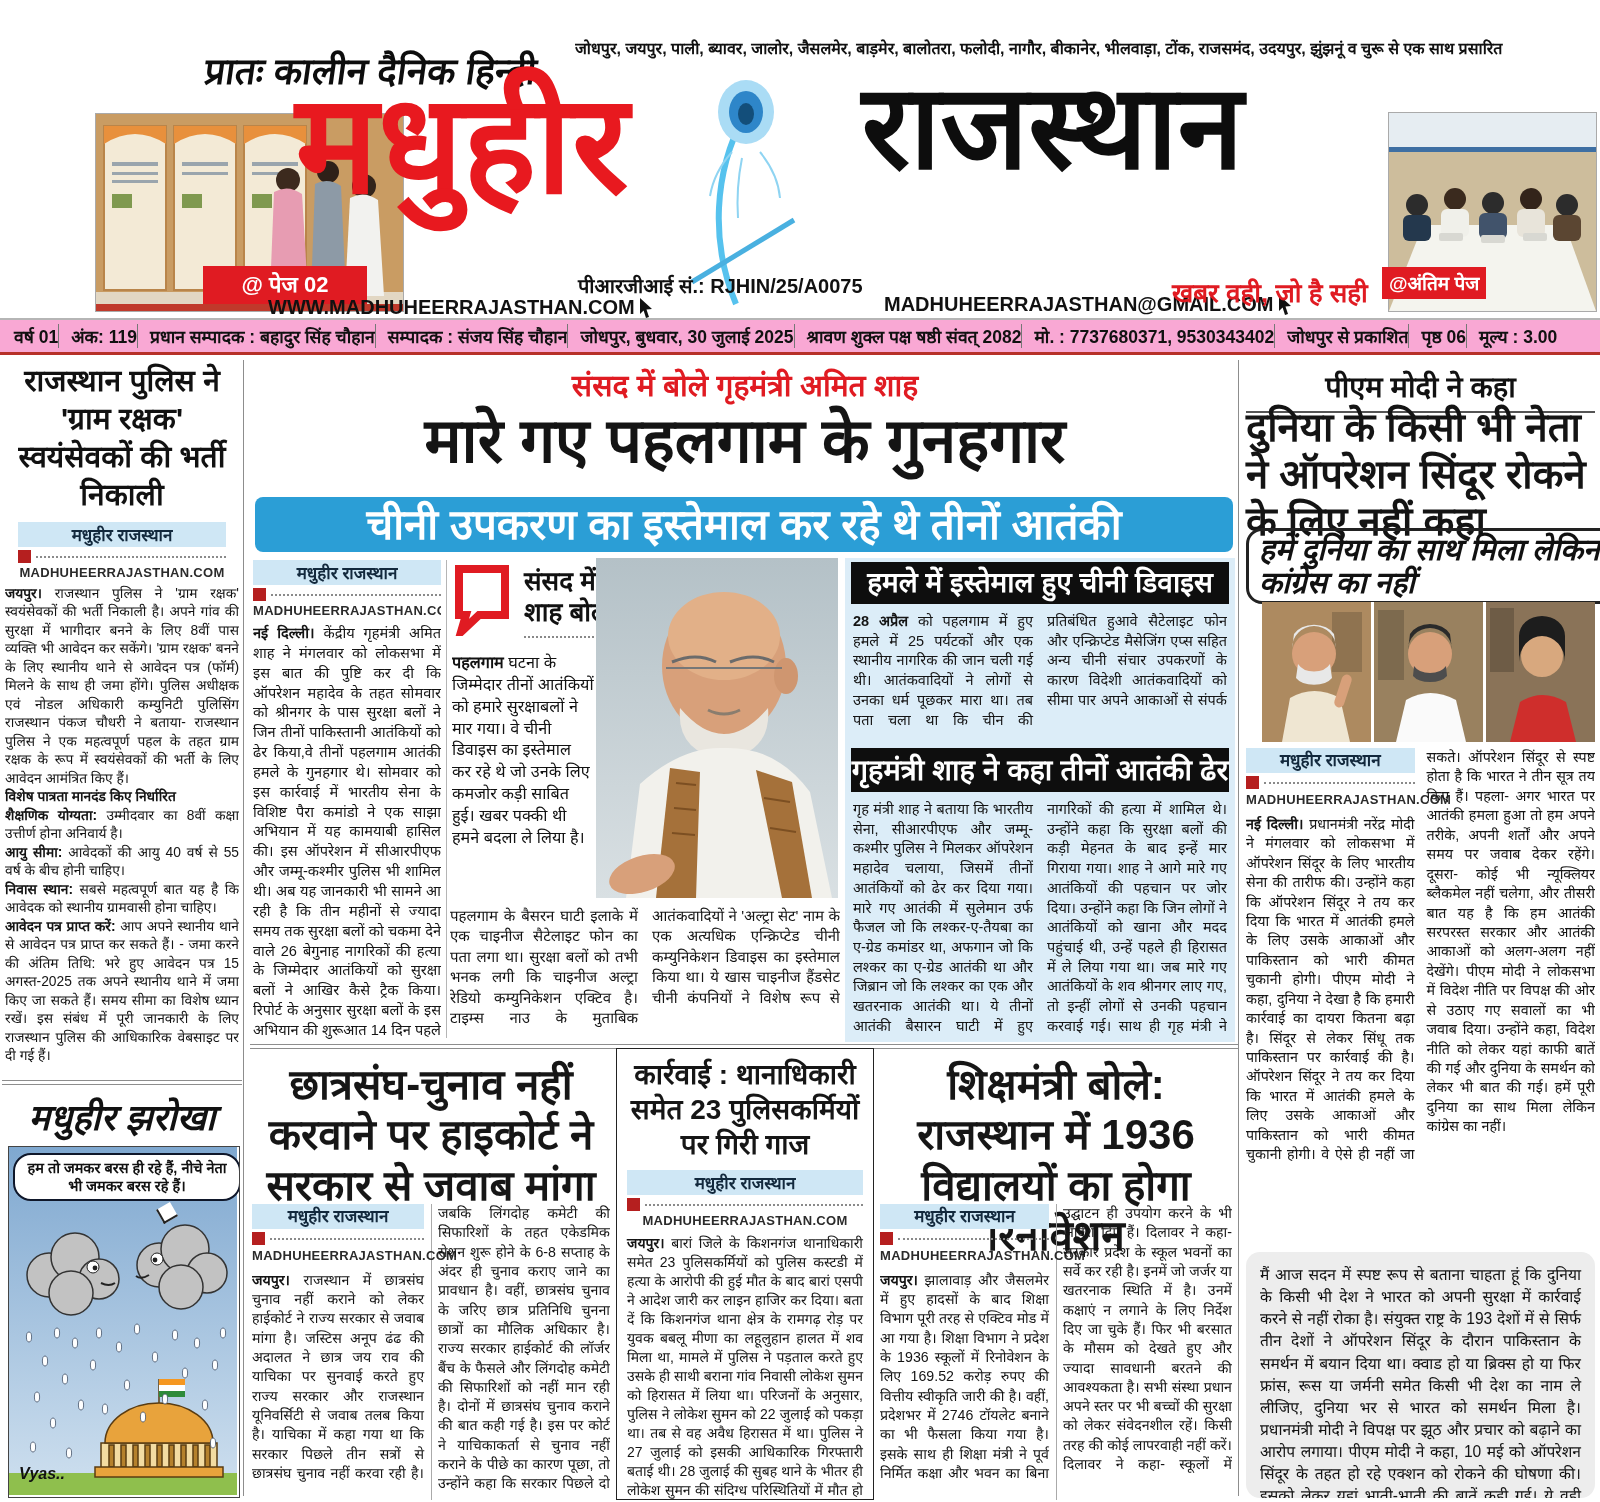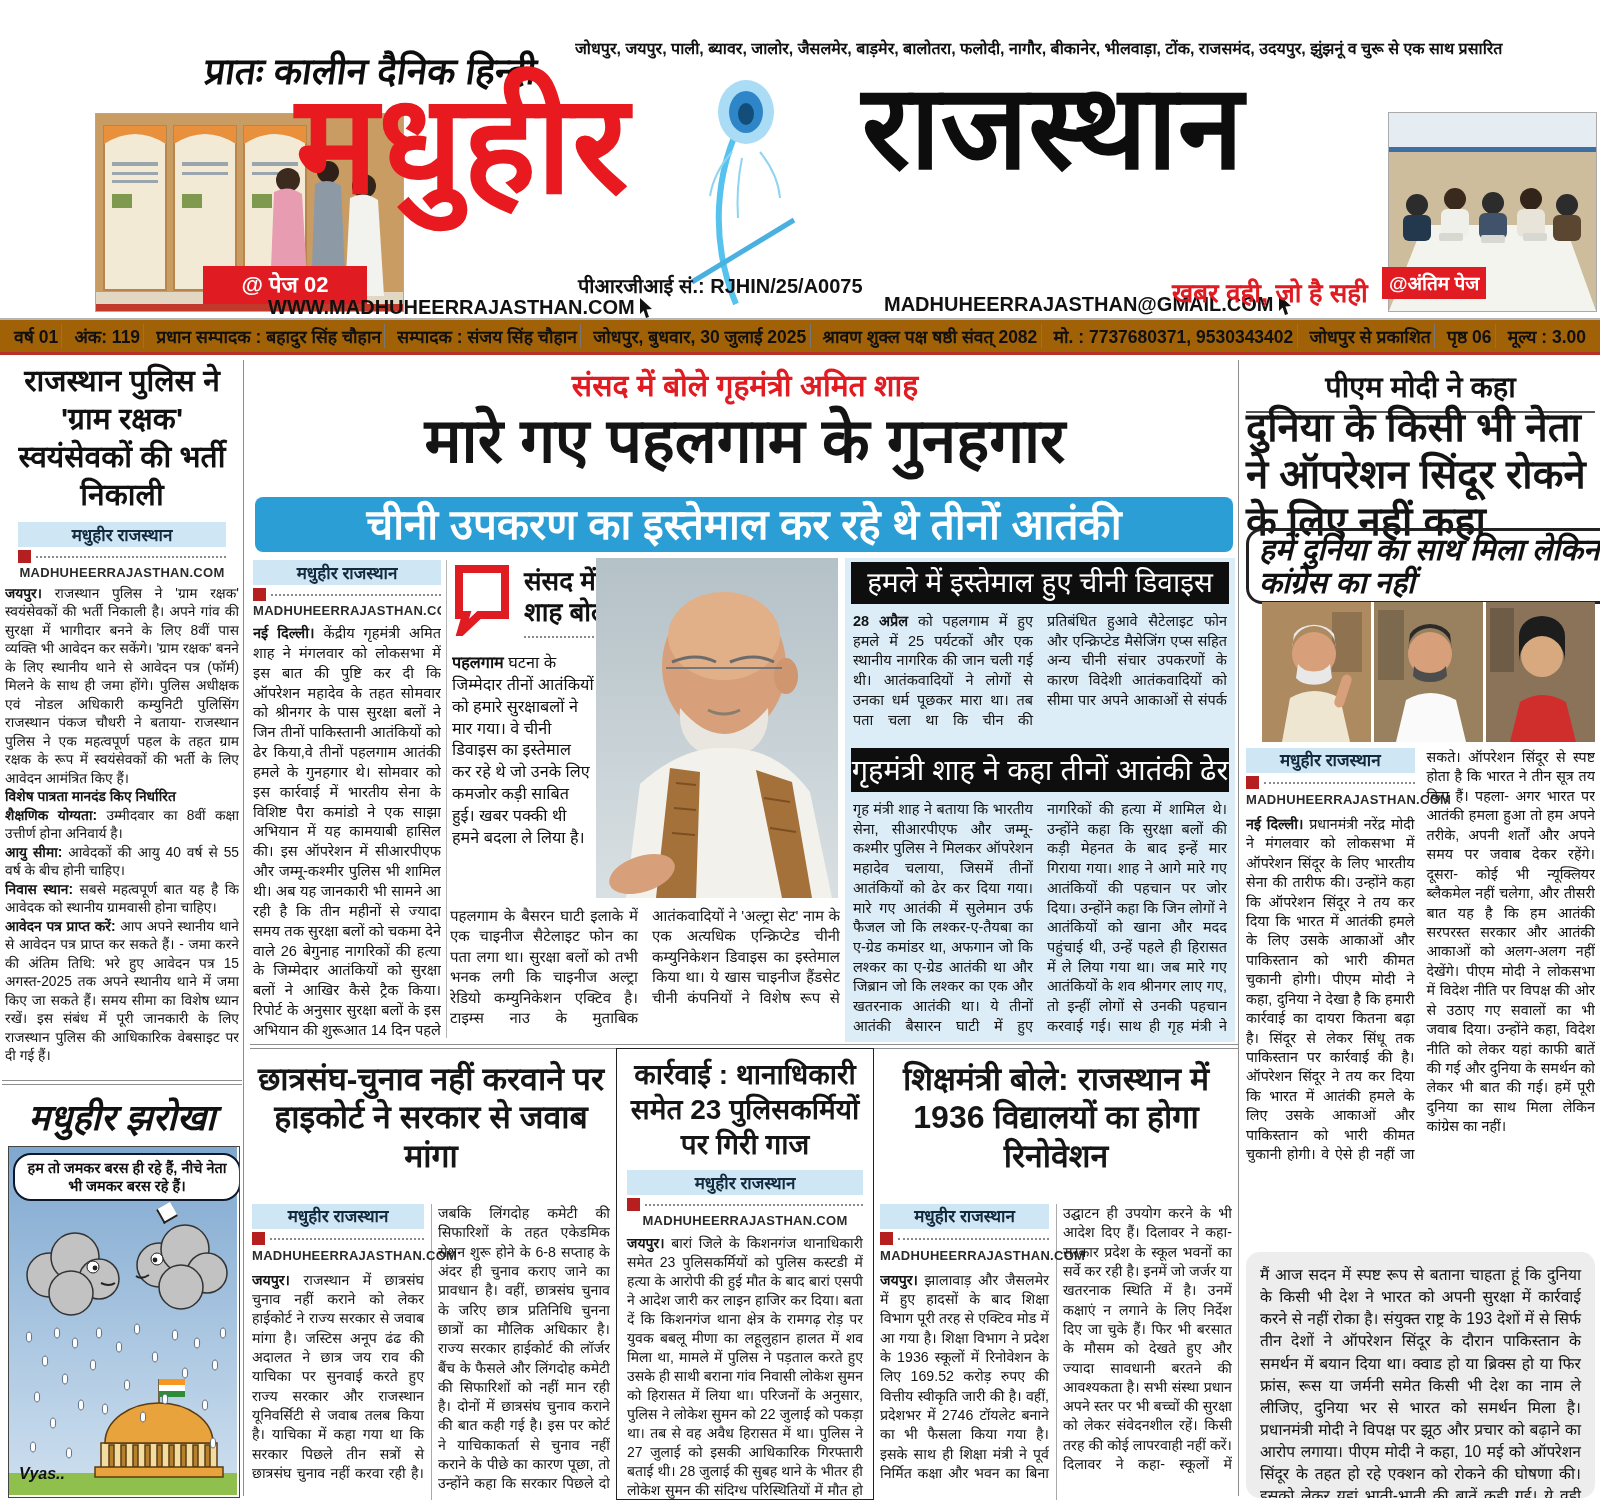--- a/index.html
+++ b/index.html
@@ -4,35 +4,35 @@
 <style>
   html,body{margin:0;padding:0;background:#fff;}
   .page{position:relative;width:1600px;height:1502px;background:#fff;overflow:hidden;
         font-family:"Liberation Sans","DejaVu Sans",sans-serif;color:#111;}
   .abs{position:absolute;}
   .b{font-weight:bold;}
   .ctr{text-align:center;}
   .bt{font-size:14.5px;line-height:1.36;text-align:justify;color:#141414;}
   .cols2{column-count:2;column-gap:14px;column-fill:auto;}
   .rule2{column-rule:1px solid #aaa;}
-  .kbar{background:#0e0e0e;color:#fff;font-weight:normal;text-align:center;}
+  .kbar{background:#0e0e0e;color:#fff;font-weight:bold;text-align:center;}
   .vline{width:1px;background:#8d8d8d;}
   .dline{border-top:1.5px solid #8d8d8d;border-bottom:1.5px solid #8d8d8d;height:3px;}
   
   .byline{text-align:center;margin:0 0 6px 0;break-inside:avoid;}
   .byline .bar{background:#cfe7f5;color:#13293d;font-weight:bold;font-size:17px;padding:1px 0;}
   .byline .dots{display:flex;align-items:center;margin:3px 0 2px;}
   .byline .dots .sq{width:13px;height:13px;background:#b51f1f;margin-right:5px;flex:0 0 auto;}
   .byline .dots .dotline{flex:1;border-bottom:2px dotted #8a8a8a;height:0;}
   .byline .site{font-weight:bold;font-size:13px;color:#2b2b2b;letter-spacing:.3px;}
-  .h2{font-weight:bold;font-size:32px;line-height:1.2;text-align:center;color:#161616;}
+  .h2{font-weight:bold;font-size:42px;line-height:1.2;text-align:center;color:#161616;}
   .h3{font-weight:bold;font-size:28px;line-height:1.25;text-align:center;color:#161616;}
   .badge{background:#e01b22;color:#fff;font-weight:bold;text-align:center;}
-  .infobar{background:#a16207;border-top:2px solid #b5b5b5;display:flex;align-items:center;
-           justify-content:space-between;font-weight:bold;font-size:17.5px;padding:0 14px;box-sizing:border-box;}
+  .infobar{background:#f9a8d4;border-top:2px solid #b5b5b5;display:flex;align-items:center;
+           justify-content:flex-start;font-weight:bold;font-size:17.5px;padding:0 14px;box-sizing:border-box;}
   .infobar .seg{white-space:nowrap;}
   .infobar .seg + .seg{border-left:1.5px solid #777;padding-left:12px;}
   .bubblebox{background:#fff;border:2px solid #0f172a;border-radius:18px;font-weight:bold;
              font-size:14.5px;line-height:1.25;text-align:center;padding:4px 6px;}
   p{margin:0;}
 </style>
 </head>
 <body>
 
 <div class="page">

